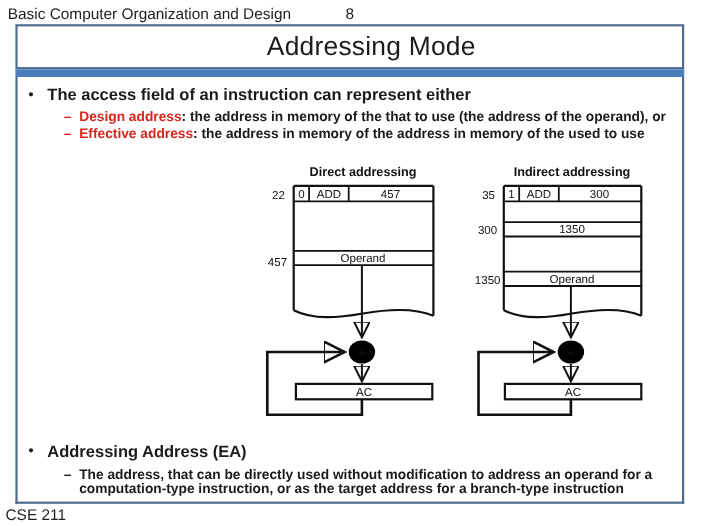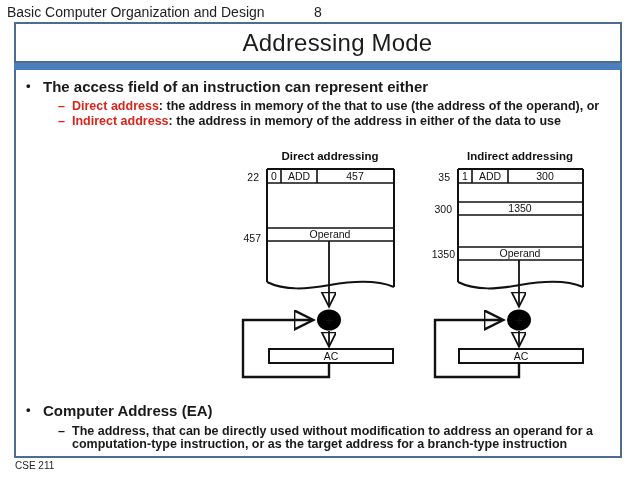--- a/index.html
+++ b/index.html
@@ -25,21 +25,21 @@
   .b1 .mark{width:17px;font-size:13px;}
   .sub{font-size:12.5px;font-weight:700;}
   .sub .dash{width:14px;flex:0 0 14px;}
   .s1{left:58px;top:99px;}
   .s2{left:58px;top:114px;}
   .red{color:#d9261c;}
   .b2{left:26px;top:402px;font-size:15px;font-weight:700;}
   .b2 .mark{width:17px;font-size:13px;}
   .s3{left:58px;top:424px;}
   .s4{left:72px;top:437px;}
-  .footer{position:absolute;left:15px;top:460px;font-size:10px;color:#1f1f1f;text-align:center;}
+  .footer{position:absolute;left:5px;top:460px;font-size:14px;color:#1f1f1f;text-align:center;}
   svg{position:absolute;overflow:visible;}
   #svg-direct{left:235px;top:146px;}
   #svg-indirect{left:425px;top:146px;}
   svg text{font-family:"Liberation Sans",sans-serif;fill:#111;font-size:10.5px;}
   svg text.dtitle{font-size:11.5px;font-weight:700;}
   svg text.plus{font-size:14px;}
   svg line,svg path,svg rect{stroke:#111;fill:none;}
 </style>
 </head>
 <body>
@@ -52,25 +52,25 @@
 </div>
 <div class="accent-bar"></div>
 <div class="content-box"></div>
 
 <div class="row b1">
   <span class="mark">•</span>
   <span>The access field of an instruction can represent either</span>
 </div>
 <div class="row sub s1">
   <span class="dash red">–</span>
-  <span><span class="red">Direct address</span><span>: the address in memory of the that to use (the address of the operand), or</span></span>
+  <span><span class="red">Design address</span><span>: the address in memory of the that to use (the address of the operand), or</span></span>
 </div>
 <div class="row sub s2">
   <span class="dash red">–</span>
-  <span><span class="red">Indirect address</span><span>: the address in memory of the address in either of the data to use</span></span>
+  <span><span class="red">Effective address</span><span>: the address in memory of the address in memory of the used to use</span></span>
 </div>
 
 <svg id="svg-direct" width="175" height="240" viewBox="0 0 175 240">
   <defs>
     <marker id="arrD" markerWidth="9" markerHeight="9" refX="7" refY="4" orient="auto">
       <path d="M0,0 L8,4 L0,8 z" fill="#111" stroke="none"></path>
     </marker>
   </defs>
   <text class="dtitle" x="95" y="14" text-anchor="middle">Direct addressing</text>
 
@@ -136,21 +136,21 @@
   <ellipse cx="94" cy="174" rx="12" ry="10.5" stroke-width="2.4"></ellipse>
   <text class="plus" x="94" y="179" text-anchor="middle">+</text>
   <line x1="94" y1="185" x2="94" y2="199" stroke-width="1.8" marker-end="url(#arrI)"></line>
   <rect x="34" y="203" width="124" height="14" stroke-width="2"></rect>
   <text x="96" y="214" text-anchor="middle">AC</text>
   <path d="M94,217 L94,231 L10,231 L10,174 L76,174" stroke-width="2.4" marker-end="url(#arrI)"></path>
 </svg>
 
 <div class="row b2">
   <span class="mark">•</span>
-  <span>Computer Address (EA)</span>
+  <span>Addressing Address (EA)</span>
 </div>
 <div class="row sub s3">
   <span class="dash">–</span>
   <span>The address, that can be directly used without modification to address an operand for a</span>
 </div>
 <div class="row sub s4">
   <span>computation-type instruction, or as the target address for a branch-type instruction</span>
 </div>
 
 <div class="footer">CSE 211</div>

